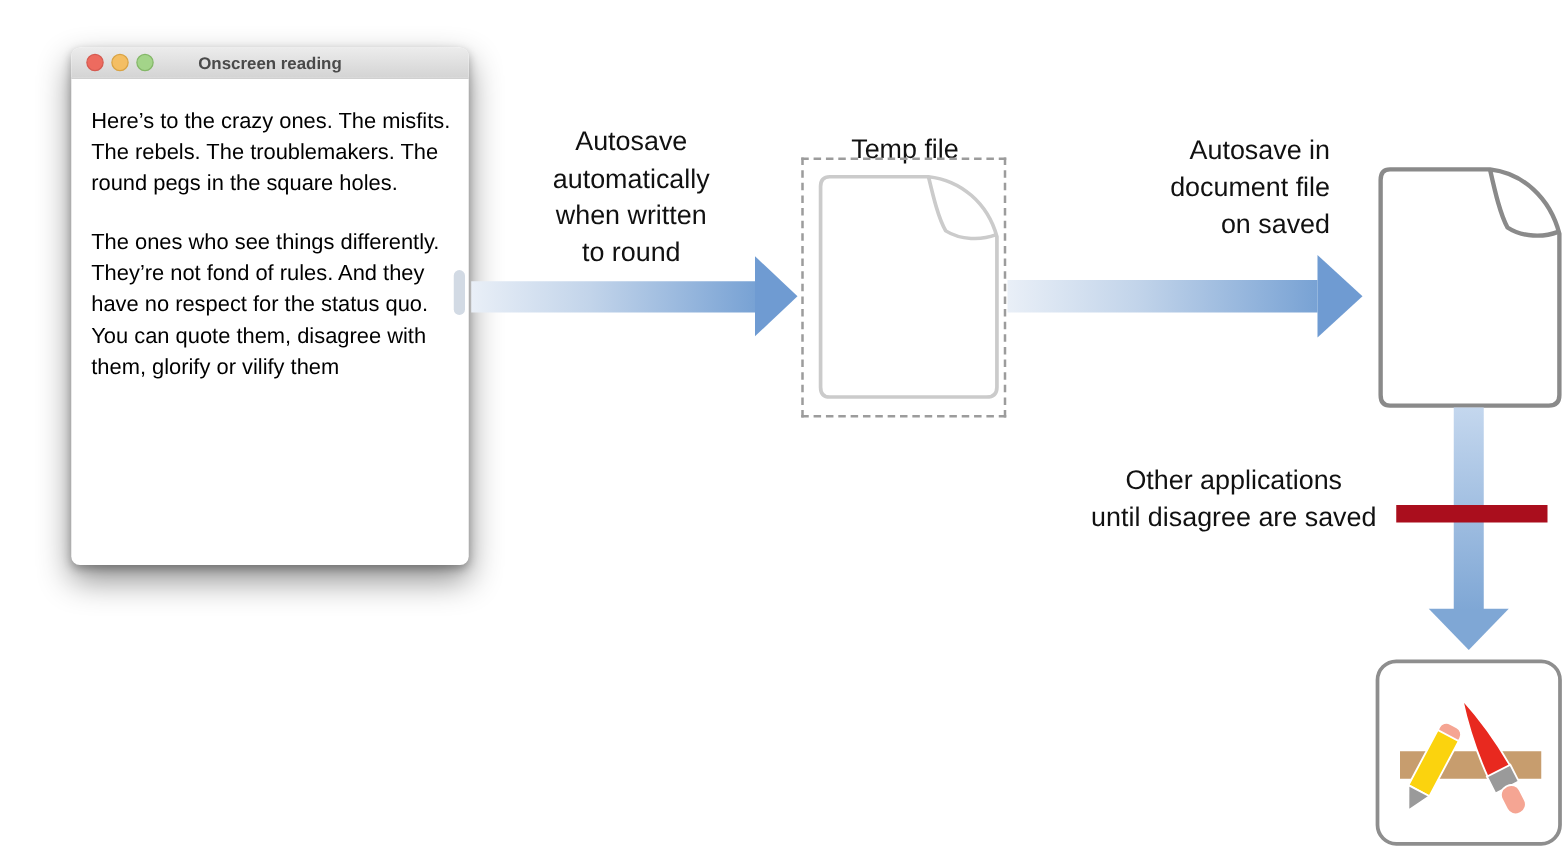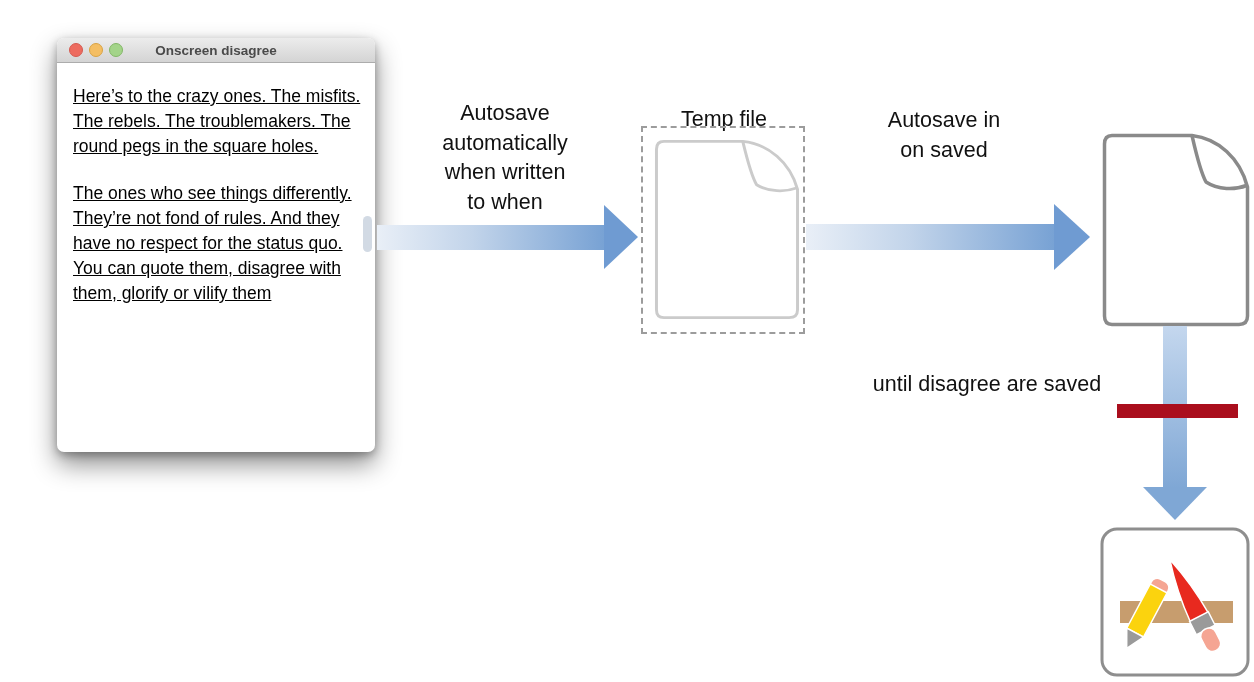--- a/index.html
+++ b/index.html
@@ -21,31 +21,31 @@
   .titlebar .title {
     display:block; text-align:center; line-height:25px;
     font-size:13.5px; font-weight:600; color:#4A4A4A;
   }
   .tl { position:absolute; top:5px; width:14px; height:14px; border-radius:50%; }
   .tl.red    { left:12px; background:#ED6B5F; border:1px solid #D55A50; }
   .tl.yellow { left:32px; background:#F4BE63; border:1px solid #D9A343; }
   .tl.green  { left:52px; background:#A3D489; border:1px solid #83B767; }
 
   .win-body { position:relative; height:284px; padding:21px 14px 0 16px;
-    font-size:17.5px; line-height:25px; color:#000; border-radius:0 0 7px 7px;text-decoration:underline; }
+    font-size:17.5px; line-height:25px; color:#000; border-radius:0 0 7px 7px; }
   .win-body p { margin:0 0 22px 0; }
   .scroll-thumb { position:absolute; right:3px; top:153px; width:9px; height:36px;
     background:#D2DAE4; border-radius:4.5px; }
 
   
   .flow-label { position:absolute; text-align:center; color:#111;
     font-size:21.5px; line-height:29.5px; }
   .label-changes  { left:385px; top:99px;  width:240px; }
   .label-tempfile { left:641px; top:105px;  width:166px; }
-  .label-autosave { left:824px; top:106px; width:240px; }
+  .label-autosave { left:824px; top:106px; width:240px;text-align:right; }
   .label-blocked  { left:857px; top:369px; width:260px; line-height:30px; }
 
   
   .h-arrow-body { position:absolute; height:25px;
     background:linear-gradient(90deg,#E9EFF7 0%,#C2D4EA 42%,#78A2D4 100%); }
   .arrow1-body { left:377px; top:225px; width:227px; }
   .arrow2-body { left:806px; top:224px; width:248px; height:26px; }
   .h-arrow-head { position:absolute; width:0; height:0;
     border-top:32px solid transparent; border-bottom:32px solid transparent;
     border-left:34px solid #6F9BD2; }
@@ -74,60 +74,62 @@
 </head>
 <body>
 
 <div class="canvas">
 
   <div class="mac-window">
     <div class="titlebar">
       <span class="tl red"></span>
       <span class="tl yellow"></span>
       <span class="tl green"></span>
-      <span class="title">Onscreen disagree</span>
+      <span class="title">Onscreen reading</span>
     </div>
     <div class="win-body">
       <p>Here’s to the crazy ones. The misfits. The rebels. The troublemakers. The round pegs in the square holes.</p>
       <p>The ones who see things differently. They’re not fond of rules. And they have no respect for the status quo. You can quote them, disagree with them, glorify or vilify them</p>
       <div class="scroll-thumb"></div>
     </div>
   </div>
 
   <div class="flow-label label-changes">
     <div>Autosave</div>
     <div>automatically</div>
     <div>when written</div>
-    <div>to when</div>
+    <div>to round</div>
   </div>
 
   <div class="h-arrow-body arrow1-body"></div>
   <div class="h-arrow-head arrow1-head"></div>
 
   <div class="flow-label label-tempfile">Temp file</div>
   <div class="dashed-box"></div>
   <svg class="doc-svg temp-doc" viewBox="0 0 148 194" preserveAspectRatio="none">
     <path d="M10,2.5 L90,2.5 C116,5.5 138,25 145.5,54 L145.5,183 Q145.5,191.5 137,191.5 L10,191.5 Q2.5,191.5 2.5,183 L2.5,11 Q2.5,2.5 10,2.5 Z" fill="#fff" stroke="#CBCBCB" stroke-width="3" stroke-linejoin="round"></path>
     <path d="M90,2.5 C94,20 98,38 104,49 C116,57 133,57 144.5,52.5" fill="none" stroke="#CBCBCB" stroke-width="3" stroke-linejoin="round"></path>
   </svg>
 
   <div class="flow-label label-autosave">
     <div>Autosave in</div>
+    <div>document file</div>
     <div>on saved</div>
   </div>
 
   <div class="h-arrow-body arrow2-body"></div>
   <div class="h-arrow-head arrow2-head"></div>
 
   <svg class="doc-svg saved-doc" viewBox="0 0 148 194" preserveAspectRatio="none">
     <path d="M10,2.5 L90,2.5 C116,5.5 138,25 145.5,54 L145.5,183 Q145.5,191.5 137,191.5 L10,191.5 Q2.5,191.5 2.5,183 L2.5,11 Q2.5,2.5 10,2.5 Z" fill="#fff" stroke="#8A8A8A" stroke-width="3.5" stroke-linejoin="round"></path>
     <path d="M90,2.5 C94,20 98,38 104,49 C116,57 133,57 144.5,52.5" fill="none" stroke="#8A8A8A" stroke-width="3.5" stroke-linejoin="round"></path>
   </svg>
 
   <div class="flow-label label-blocked">
+    <div>Other applications</div>
     <div>until disagree are saved</div>
   </div>
 
   <div class="v-arrow-body"></div>
   <div class="v-arrow-head"></div>
   <div class="blocked-bar"></div>
 
   <svg class="app-icon" viewBox="0 0 150 150">
     <rect x="2" y="2" width="146" height="146" rx="15" fill="#fff" stroke="#8E8E8E" stroke-width="3"></rect>
     <rect x="20" y="74" width="113" height="22" fill="#C79D6E"></rect>

